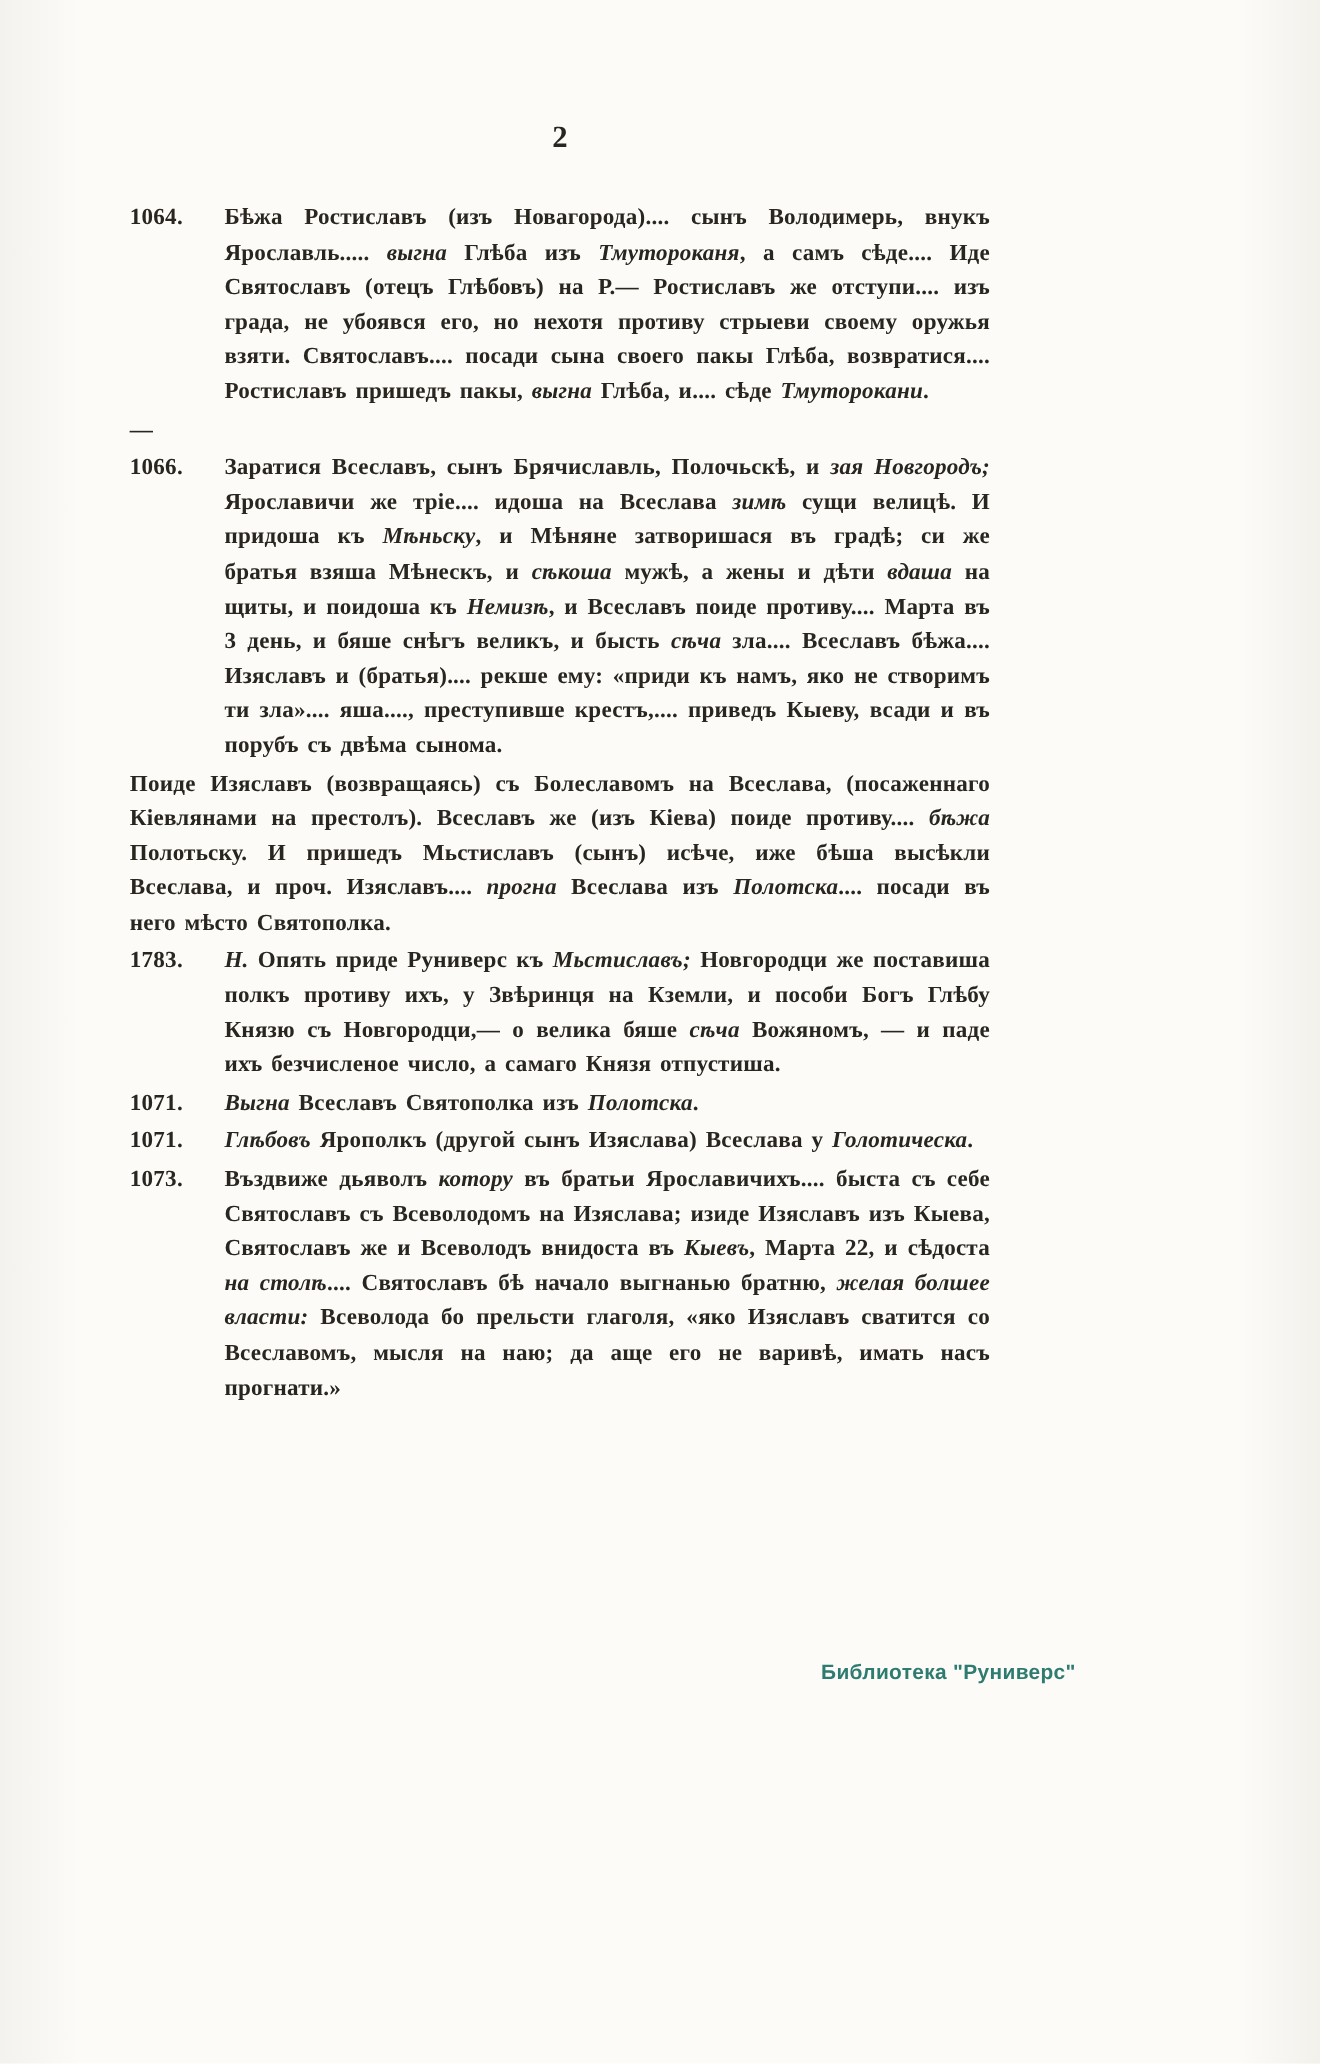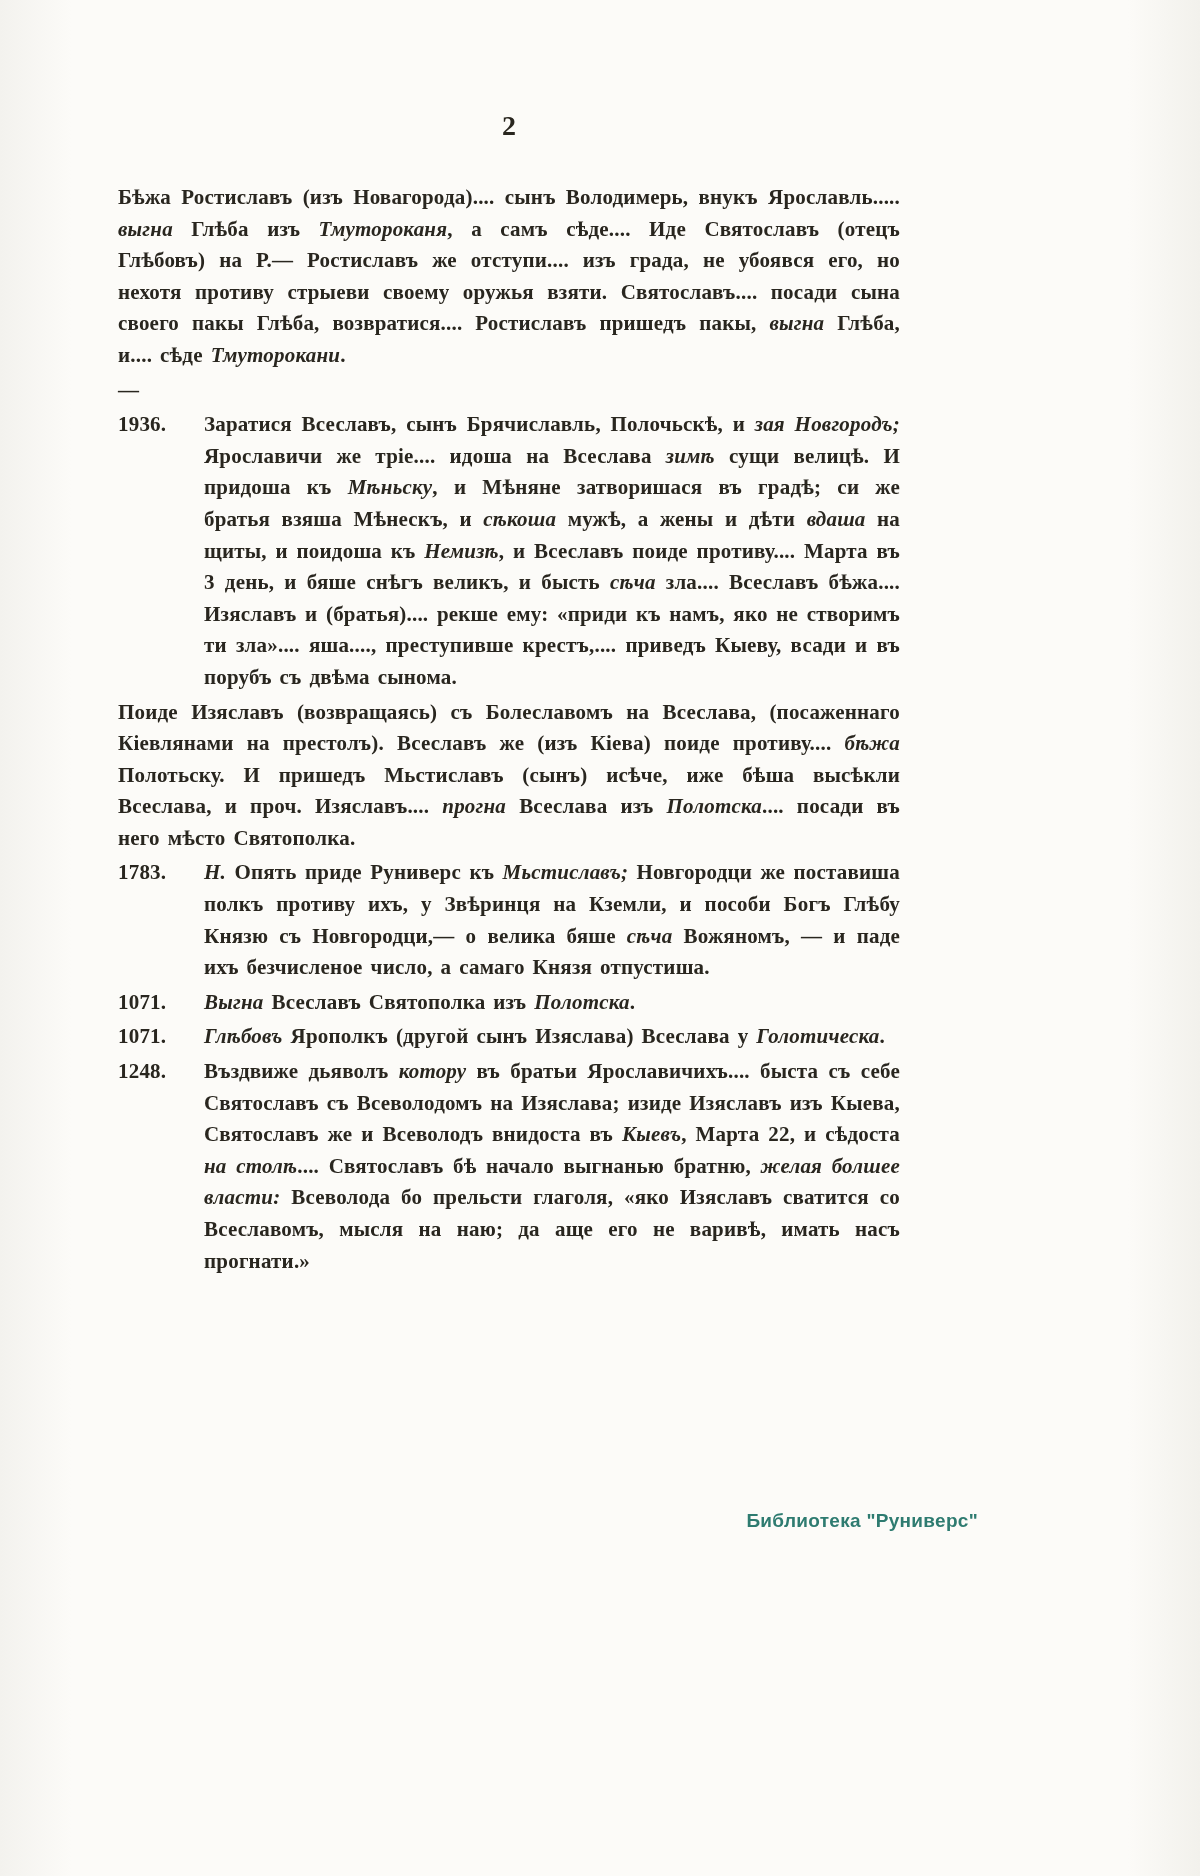--- a/index.html
+++ b/index.html
@@ -46,43 +46,44 @@
     letter-spacing: 0.3px;
   }
 </style>
 </head>
 <body>
 
 <div class="page">
   <div class="page-number">2</div>
   <div class="entries">
       <div class="entry">
+        <div class="year">1064.</div>
         <div class="text"><span>Бѣжа Ростиславъ (изъ Новагорода).... сынъ Володимерь, внукъ Ярославль..... </span><span class="it">выгна</span><span> Глѣба изъ </span><span class="it">Тмутороканя</span><span>, а самъ сѣде.... Иде Святославъ (отецъ Глѣбовъ) на Р.— Ростиславъ же отступи.... изъ града, не убоявся его, но нехотя противу стрыеви своему оружья взяти. Святославъ.... посади сына своего пакы Глѣба, возвратися.... Ростиславъ пришедъ пакы, </span><span class="it">выгна</span><span> Глѣба, и.... сѣде </span><span class="it">Тмуторокани</span><span>.</span></div>
       </div>
       <div class="entry">
         <div class="year">—</div>
       </div>
       <div class="entry">
-        <div class="year">1936.</div>
+        <div class="year">1066.</div>
         <div class="text"><span>Заратися Всеславъ, сынъ Брячиславль, Полочьскѣ, и </span><span class="it">зая Новгородъ;</span><span> Ярославичи же тріе.... идоша на Всеслава </span><span class="it">зимѣ</span><span> сущи велицѣ. И придоша къ </span><span class="it">Мѣньску</span><span>, и Мѣняне затворишася въ градѣ; си же братья взяша Мѣнескъ, и </span><span class="it">сѣкоша</span><span> мужѣ, а жены и дѣти </span><span class="it">вдаша</span><span> на щиты, и поидоша къ </span><span class="it">Немизѣ</span><span>, и Всеславъ поиде противу.... Марта въ 3 день, и бяше снѣгъ великъ, и бысть </span><span class="it">сѣча</span><span> зла.... Всеславъ бѣжа.... Изяславъ и (братья).... рекше ему: «приди къ намъ, яко не створимъ ти зла».... яша...., преступивше крестъ,.... приведъ Кыеву, всади и въ порубъ съ двѣма сынома.</span></div>
       </div>
       <div class="entry">
         <div class="text"><span>Поиде Изяславъ (возвращаясь) съ Болеславомъ на Всеслава, (посаженнаго Кіевлянами на престолъ). Всеславъ же (изъ Кіева) поиде противу.... </span><span class="it">бѣжа</span><span> Полотьску. И пришедъ Мьстиславъ (сынъ) исѣче, иже бѣша высѣкли Всеслава, и проч. Изяславъ.... </span><span class="it">прогна</span><span> Всеслава изъ </span><span class="it">Полотска</span><span>.... посади въ него мѣсто Святополка.</span></div>
       </div>
       <div class="entry">
         <div class="year">1783.</div>
         <div class="text"><span class="it">Н.</span><span> Опять приде Руниверс къ </span><span class="it">Мьстиславъ;</span><span> Новгородци же поставиша полкъ противу ихъ, у Звѣринця на Кземли, и пособи Богъ Глѣбу Князю съ Новгородци,— о велика бяше </span><span class="it">сѣча</span><span> Вожяномъ, — и паде ихъ безчисленое число, а самаго Князя отпустиша.</span></div>
       </div>
       <div class="entry">
         <div class="year">1071.</div>
         <div class="text"><span class="it">Выгна</span><span> Всеславъ Святополка изъ </span><span class="it">Полотска</span><span>.</span></div>
       </div>
       <div class="entry">
         <div class="year">1071.</div>
         <div class="text"><span class="it">Глѣбовъ</span><span> Ярополкъ (другой сынъ Изяслава) Всеслава у </span><span class="it">Голотическа</span><span>.</span></div>
       </div>
       <div class="entry">
-        <div class="year">1248.</div>
+        <div class="year">1073.</div>
         <div class="text"><span>Въздвиже дьяволъ </span><span class="it">котору</span><span> въ братьи Ярославичихъ.... быста съ себе Святославъ съ Всеволодомъ на Изяслава; изиде Изяславъ изъ Кыева, Святославъ же и Всеволодъ внидоста въ </span><span class="it">Кыевъ</span><span>, Марта 22, и сѣдоста </span><span class="it">на столѣ</span><span>.... Святославъ бѣ начало выгнанью братню, </span><span class="it">желая болшее власти:</span><span> Всеволода бо прельсти глаголя, «яко Изяславъ сватится со Всеславомъ, мысля на наю; да аще его не варивѣ, имать насъ прогнати.»</span></div>
       </div>
     </div>
   <div class="watermark">Библиотека "Руниверс"</div>
 </div>
 
 </body></html>

